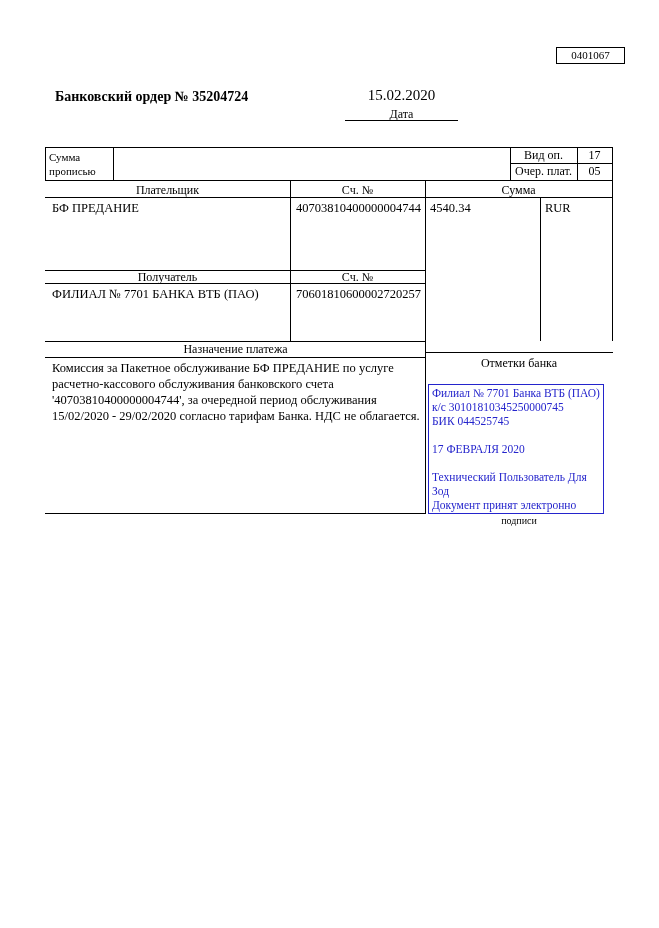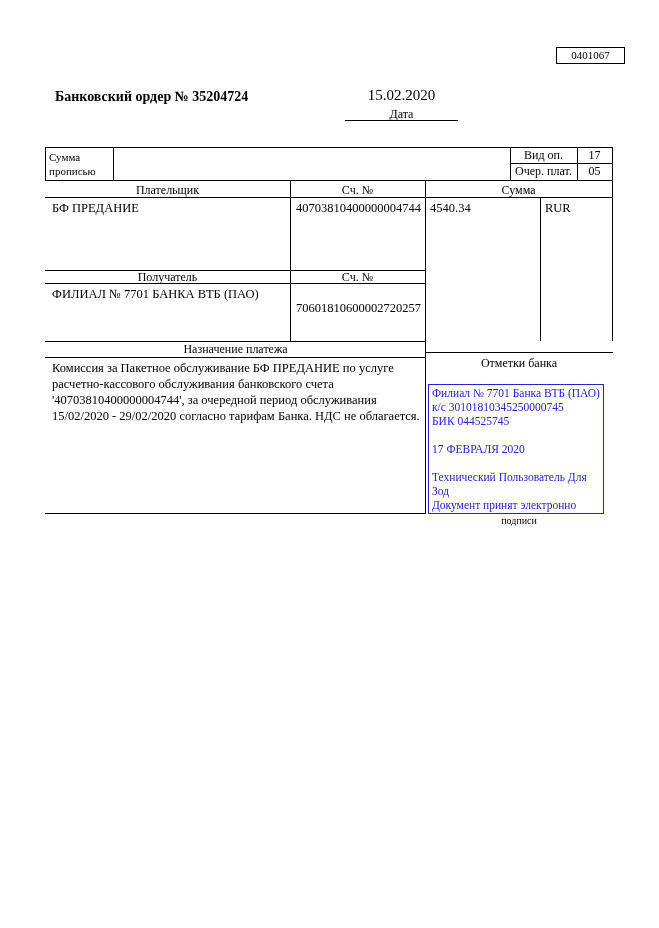--- a/index.html
+++ b/index.html
@@ -75,21 +75,21 @@
 
   <div class="txt" style="left:52px;top:201px">БФ ПРЕДАНИЕ</div>
   <div class="txt" style="left:296px;top:201px">40703810400000004744</div>
   <div class="txt" style="left:430px;top:201px">4540.34</div>
   <div class="txt" style="left:545px;top:201px">RUR</div>
 
   <div class="lbl" style="left:45px;top:271px;width:245px;line-height:12px">Получатель</div>
   <div class="lbl" style="left:290px;top:271px;width:135px;line-height:12px">Сч. №</div>
 
   <div class="txt" style="left:52px;top:287px">ФИЛИАЛ № 7701 БАНКА ВТБ (ПАО)</div>
-  <div class="txt" style="left:296px;top:301px">70601810600002720257</div>
+  <div class="txt" style="left:296px;top:287px">70601810600002720257</div>
 
   <div class="lbl" style="left:45px;top:343px;width:381px">Назначение платежа</div>
   <div class="purpose-text">Комиссия за Пакетное обслуживание БФ ПРЕДАНИЕ по услуге расчетно-кассового обслуживания банковского счета '40703810400000004744', за очередной период обслуживания 15/02/2020 - 29/02/2020 согласно тарифам Банка. НДС не облагается.</div>
 
   <div class="lbl" style="left:425px;top:357px;width:188px">Отметки банка</div>
   <div class="stamp-box">Филиал № 7701 Банка ВТБ (ПАО)
 к/с 30101810345250000745
 БИК 044525745
 
 17 ФЕВРАЛЯ 2020

